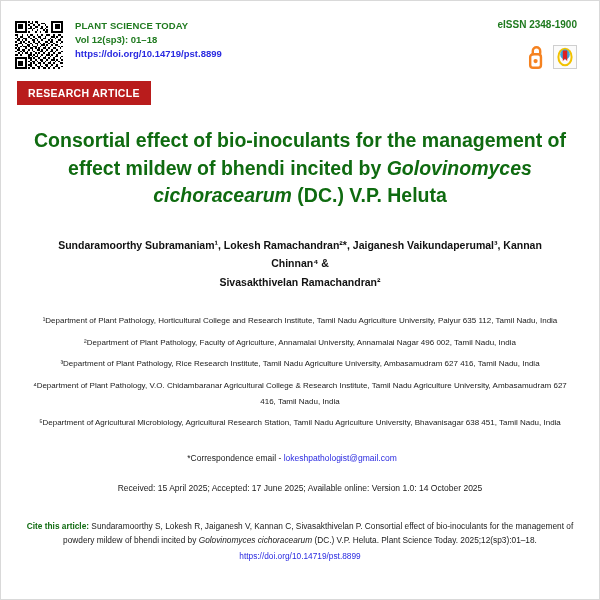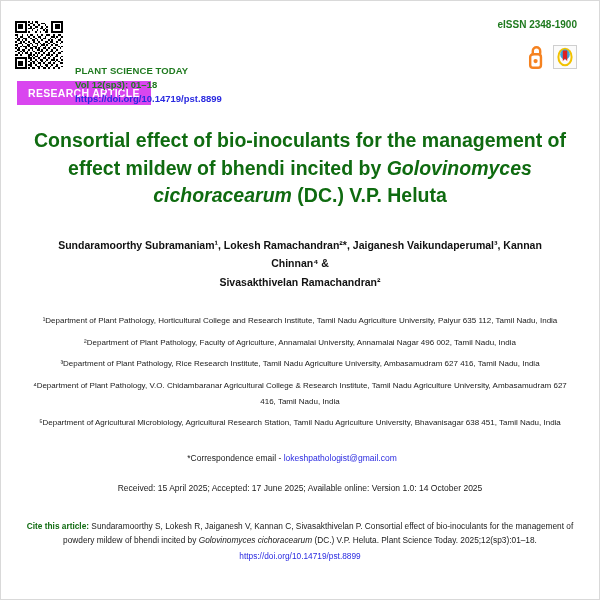--- a/index.html
+++ b/index.html
@@ -40,21 +40,20 @@
   }
   .journal-block {
     margin-left: 12px;
     line-height: 1.45;
   }
   .journal-name {
     font-size: 9.5px;
     font-weight: bold;
     color: #1f7a1f;
     letter-spacing: 0.1px;
-    margin-top: 45px;
   }
   .journal-vol {
     font-size: 9.5px;
     font-weight: bold;
     color: #1f7a1f;
   }
   .journal-doi {
     font-size: 9.5px;
     font-weight: bold;
     color: #2a2ae0;
@@ -84,21 +83,21 @@
     display: block;
     border: 1px solid #cfcfcf;
     background: #fbfbfb;
     box-sizing: border-box;
   }
 
   
   .article-type {
     display: inline-block;
     margin: 8px 0 0 16px;
-    background: #d946ef;
+    background: #b91c1c;
     color: #ffffff;
     font-size: 10.5px;
     font-weight: bold;
     letter-spacing: 0.3px;
     padding: 6px 11px 6px 11px;
   }
 
   
   .title {
     margin: 22px 30px 0 30px;

